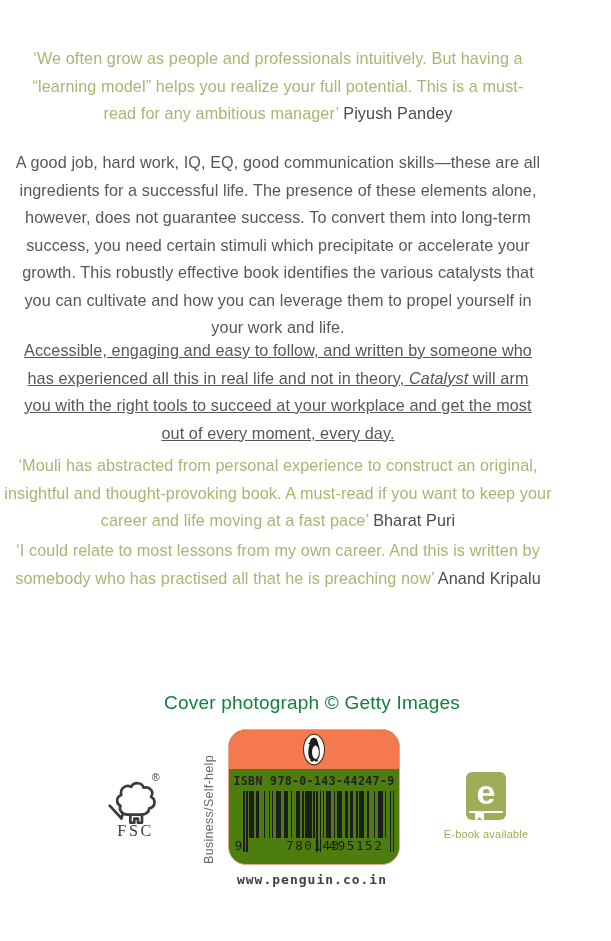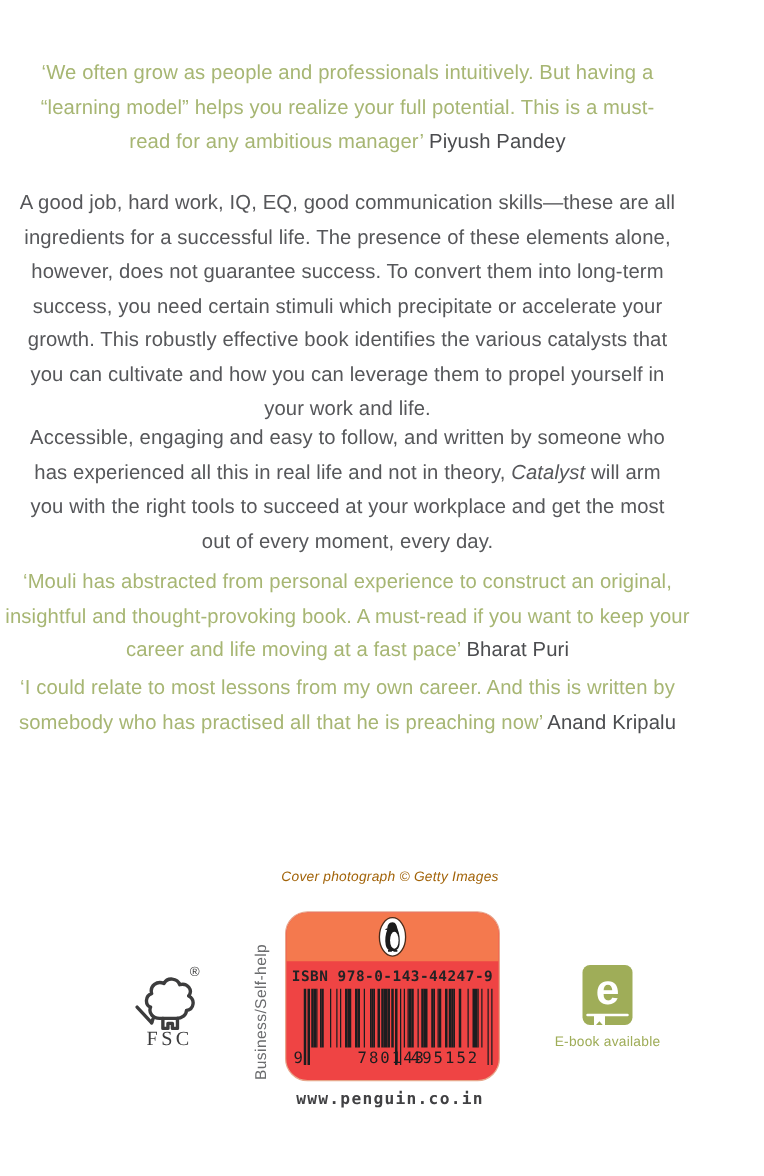--- a/index.html
+++ b/index.html
@@ -14,27 +14,27 @@
     letter-spacing:0.1px;
   }
   .quote-text { color:#a7b673; }
   .quote-attr { color:#4b4c4f; }
   .body-text { color:#56575a; }
   .italic { font-style:italic; }
 
   
   .credits {
     position:absolute; top:694px; left:92px; width:440px; text-align:center;
-    font-size:11px; line-height:17px; color:#a16207; letter-spacing:0.2px;font-style:italic;
+    font-size:19px; line-height:17px; color:#15803d; letter-spacing:0.2px;
   }
 
   
   .barcode-block {
     position:absolute; left:228px; top:729px; width:172px; height:136px;
-    background:#ef4444; border:1.5px solid #e8a78c; border-radius:18px;
+    background:#4d7c0f; border:1.5px solid #e8a78c; border-radius:18px;
     overflow:hidden;
   }
   .penguin-band {
     height:39px; background:#f4794e; display:flex;
     align-items:center; justify-content:center;
   }
   .isbn-label {
     margin-top:5px; text-align:center; font-family:"DejaVu Sans Mono", monospace;
     font-size:11.5px; letter-spacing:0.4px; color:#232325; font-weight:bold;
   }
@@ -94,21 +94,21 @@
 <body>
 
 <div class="page">
 
   <div class="centered-block" style="top:45px; width:505px;">
     <span class="quote-text">‘We often grow as people and professionals intuitively. But having a “learning model” helps you realize your full potential. This is a must-read for any ambitious manager’ </span><span class="quote-attr">Piyush Pandey</span>
   </div>
 
   <div class="centered-block body-text" style="top:149px; width:540px;">A good job, hard work, IQ, EQ, good communication skills—these are all ingredients for a successful life. The presence of these elements alone, however, does not guarantee success. To convert them into long-term success, you need certain stimuli which precipitate or accelerate your growth. This robustly effective book identifies the various catalysts that you can cultivate and how you can leverage them to propel yourself in your work and life.</div>
 
-  <div class="centered-block body-text" style="top:337px; width:528px;">
+  <div class="centered-block body-text" style="top:337px; width:528px;text-decoration:underline;">
     <span>Accessible, engaging and easy to follow, and written by someone who has experienced all this in real life and not in theory, </span><span class="italic">Catalyst</span><span> will arm you with the right tools to succeed at your workplace and get the most out of every moment, every day.</span>
   </div>
 
   <div class="centered-block" style="top:452px; width:558px;">
     <span class="quote-text">‘Mouli has abstracted from personal experience to construct an original, insightful and thought-provoking book. A must-read if you want to keep your career and life moving at a fast pace’ </span><span class="quote-attr">Bharat Puri</span>
   </div>
 
   <div class="centered-block" style="top:537px; width:588px;">
     <span class="quote-text">‘I could relate to most lessons from my own career. And this is written by somebody who has practised all that he is preaching now’ </span><span class="quote-attr">Anand Kripalu</span>
   </div>

